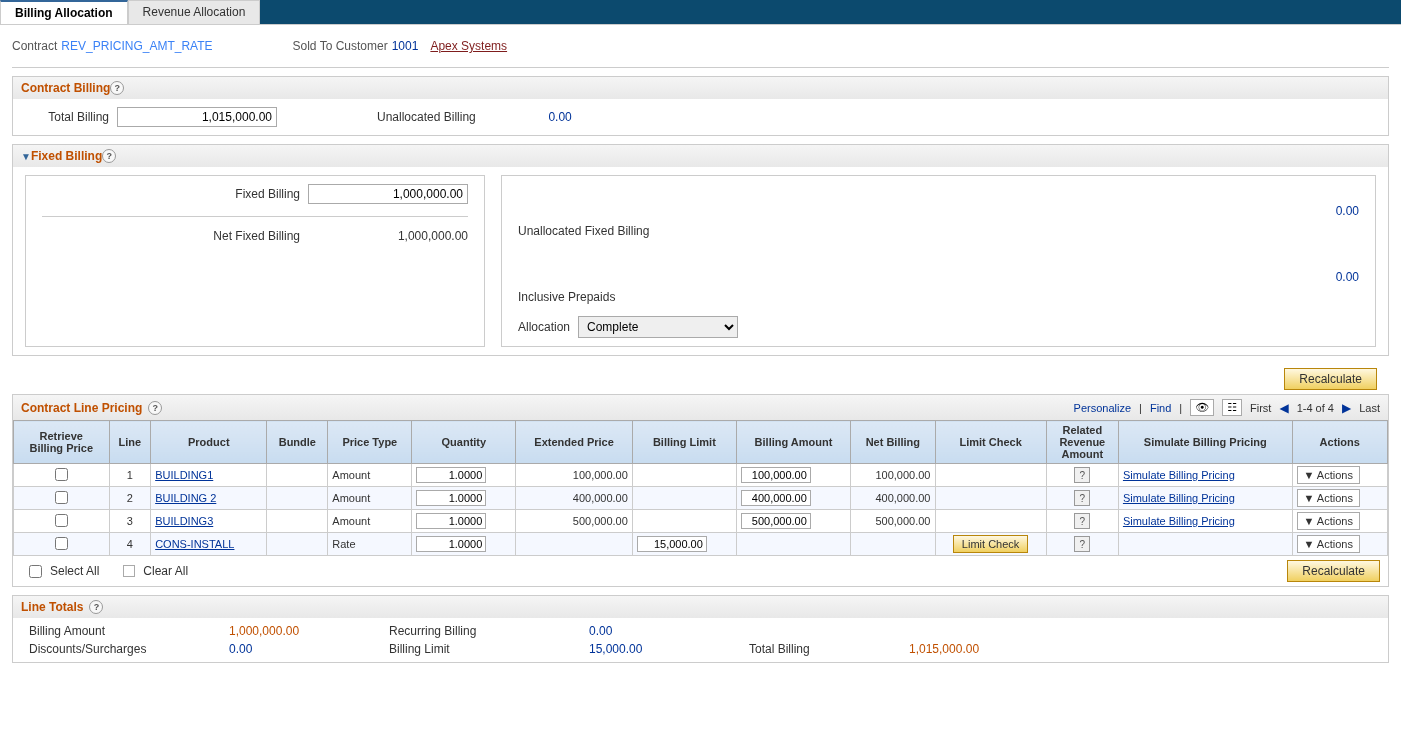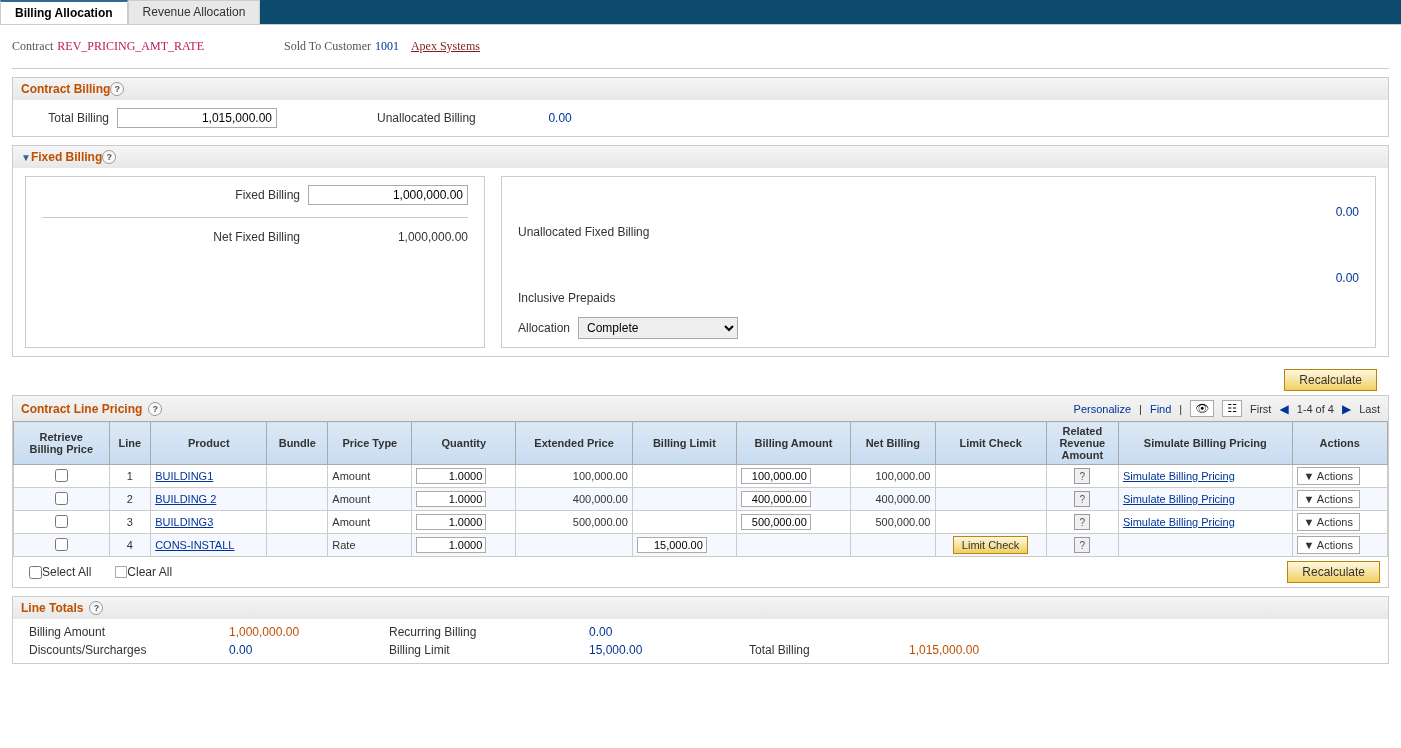--- a/index.html
+++ b/index.html
@@ -15,24 +15,24 @@
       font-size: 12px;
       background: #e8e8e8;
       color: #333;
     }
     .tab.active { background: #fff; color: #000; font-weight: bold; border-top: 2px solid #336699; }
 
     
     .main { padding: 8px 12px; }
 
     
-    .info-grid { display: flex; flex-wrap: wrap; gap: 19px 20px; padding: 6px 0 10px 0; font-family: Liberation Serif, serif; }
+    .info-grid { display: flex; flex-wrap: wrap; gap: 19px 20px; padding: 6px 0 10px 0; }
     .info-item { display: flex; gap: 4px; align-items: baseline; }
     .info-label { color: #555; font-weight: normal; }
-    .info-value { color: #be185d; }
+    .info-value { color: #3b82f6; }
     .info-value.link { color: #7f1d1d; text-decoration: underline; cursor: pointer; }
     .info-value.blue { color: #003399; }
 
     hr.divider { border: none; border-top: 1px solid #ccc; margin: 4px 0 8px 0; }
 
     
     .section-panel { border: 1px solid #ccc; margin-bottom: 8px; }
     .section-header {
       background: linear-gradient(to bottom, #f5f5f5, #e8e8e8);
       padding: 4px 8px;
@@ -134,21 +134,21 @@
       padding: 2px 8px; font-size: 11px; cursor: pointer; color: #333;
     }
     .question-icon {
       display: inline-flex; align-items: center; justify-content: center;
       width: 16px; height: 16px; border: 1px solid #999; background: #f0f0f0;
       font-size: 10px; cursor: pointer; color: #555;
     }
 
     
     .select-bar { display: flex; align-items: center; gap: 12px; padding: 4px 8px; }
-    .select-bar label { display: flex; align-items: center; gap: 0; cursor: pointer; }
+    .select-bar label { display: flex; align-items: center; gap: 8px; cursor: pointer; }
 
     
     .lt-section { border: 1px solid #ccc; }
     .lt-header {
       background: linear-gradient(to bottom, #f5f5f5, #e8e8e8);
       padding: 4px 8px;
       display: flex; align-items: center; gap: 6px;
       font-weight: bold; color: #c05000;
     }
     .lt-body { padding: 6px 16px; }

